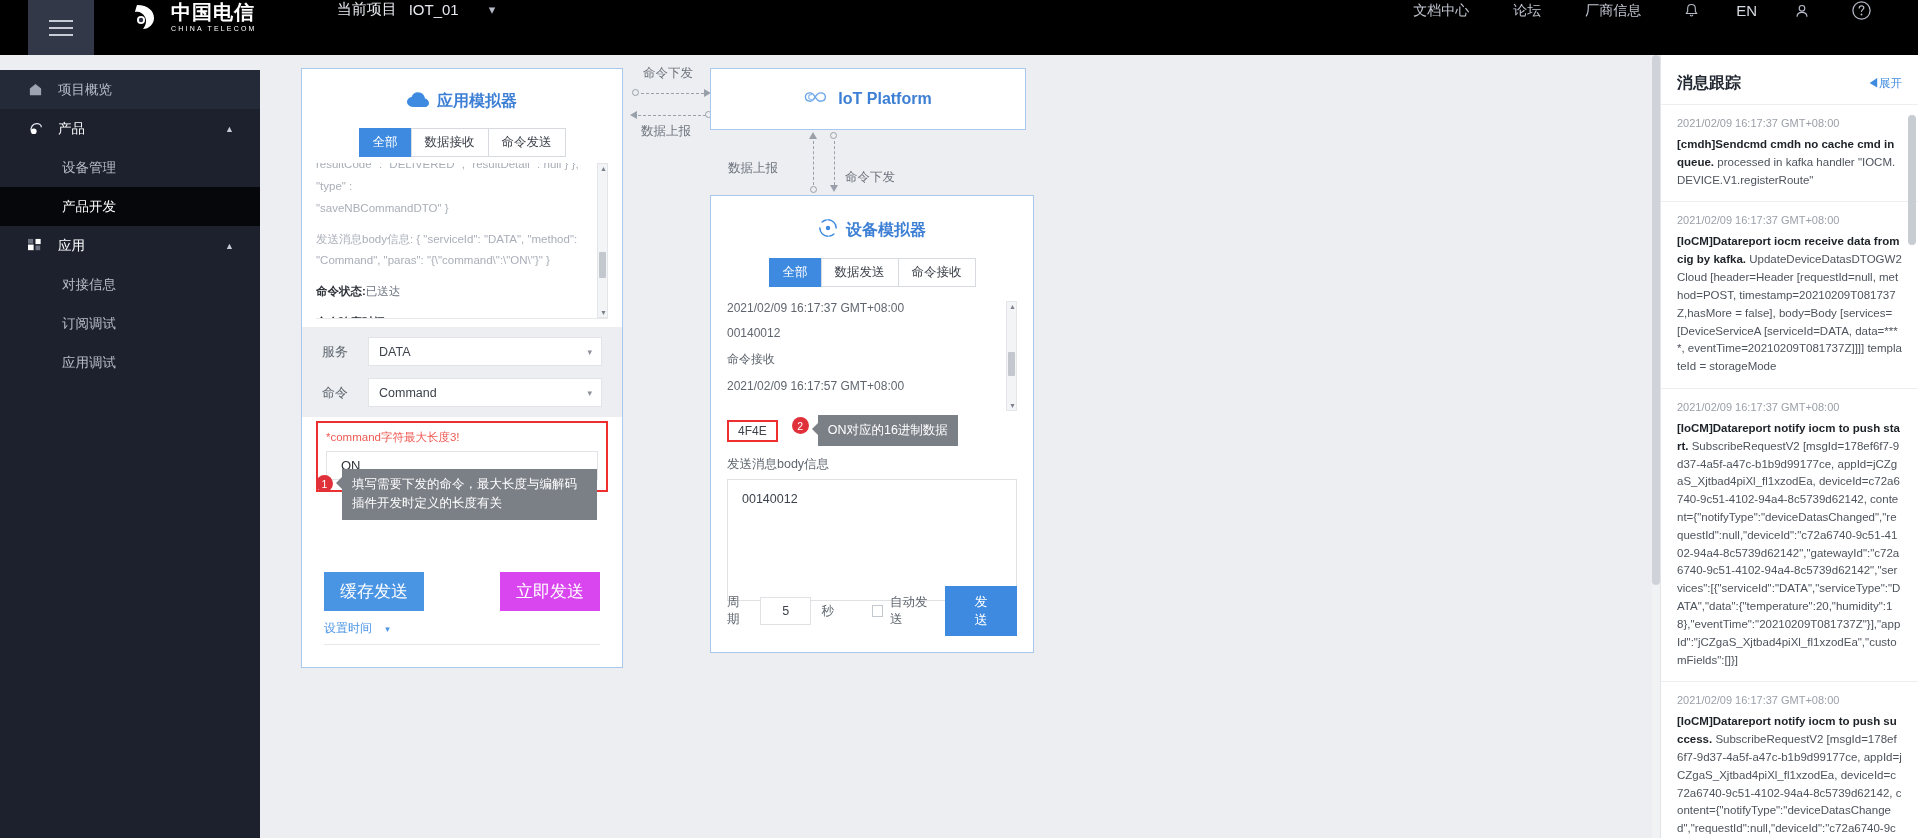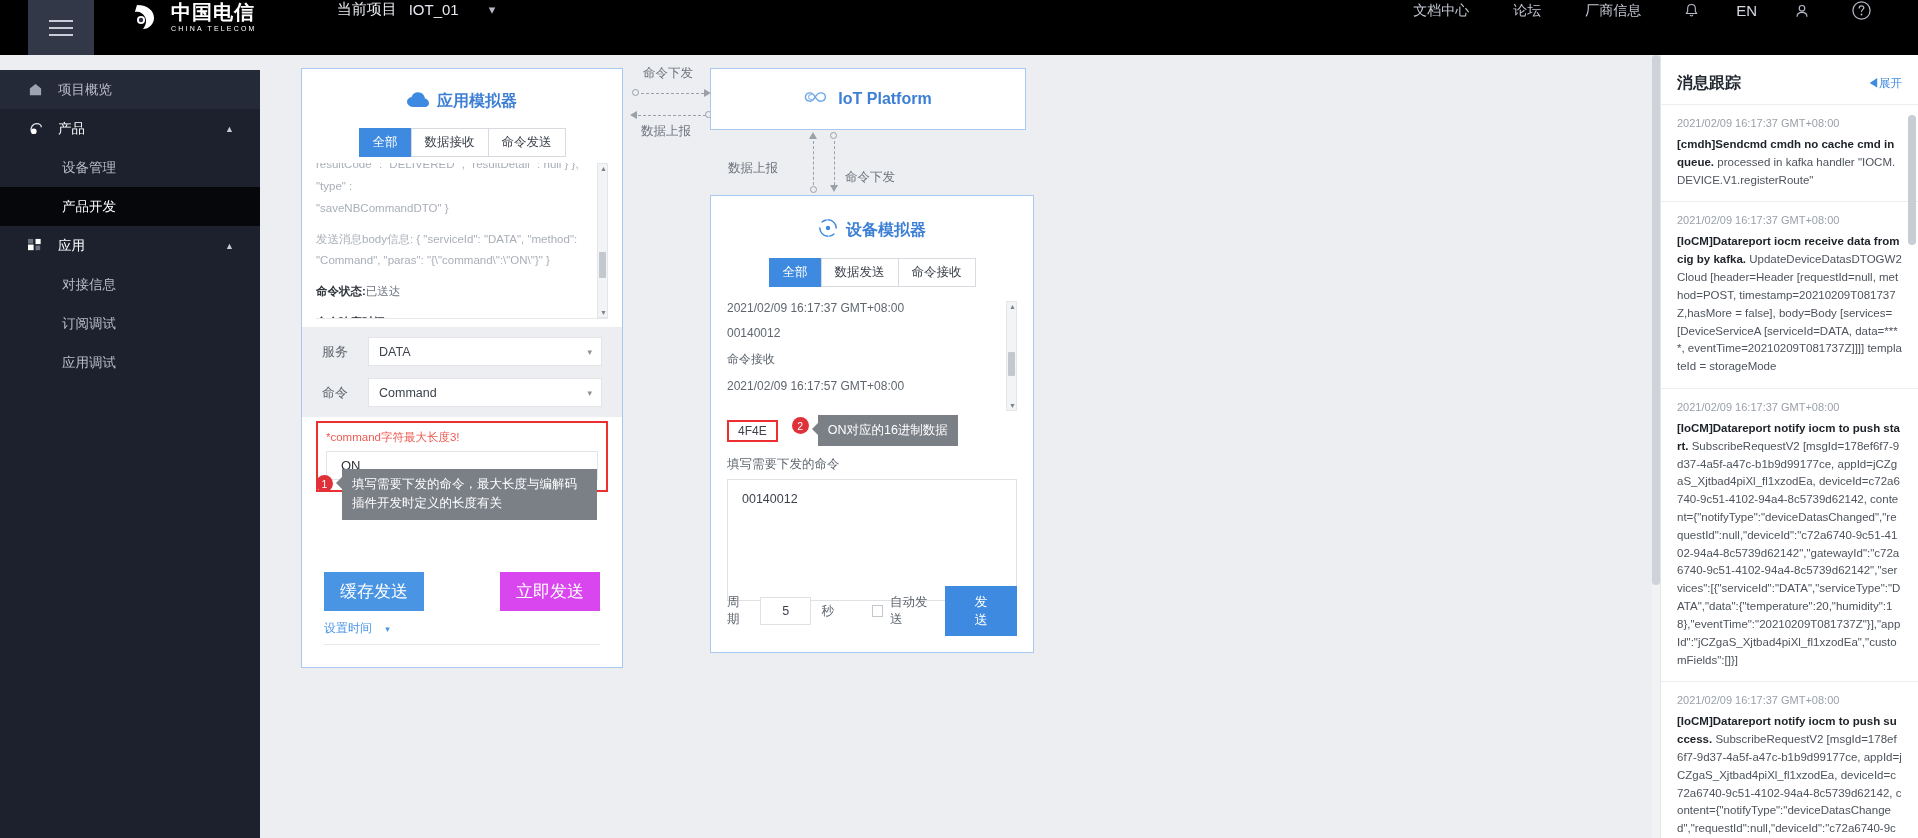--- a/index.html
+++ b/index.html
@@ -420,21 +420,21 @@
       </div>
 
       <div style="margin:4px 16px 0 16px;display:flex;align-items:center;">
         <span class="hexhighlight">4F4E</span>
         <span class="callout" style="position:relative;margin-left:14px;">
           <span class="num" style="margin-top:2px;">2</span>
           <span class="bub">ON对应的16进制数据</span>
         </span>
       </div>
 
-      <div class="hexlabel">填写需要下发的命令</div>
+      <div class="hexlabel">发送消息body信息</div>
       <div class="hexarea">00140012</div>
 
       <div class="devfoot">
         <span class="lab">周期</span>
         <span class="period">5</span>
         <span class="lab">秒</span>
         <span style="margin-left:28px;display:flex;align-items:center;gap:7px;">
           <span class="chk"></span>
           <span class="lab">自动发送</span>
         </span>

